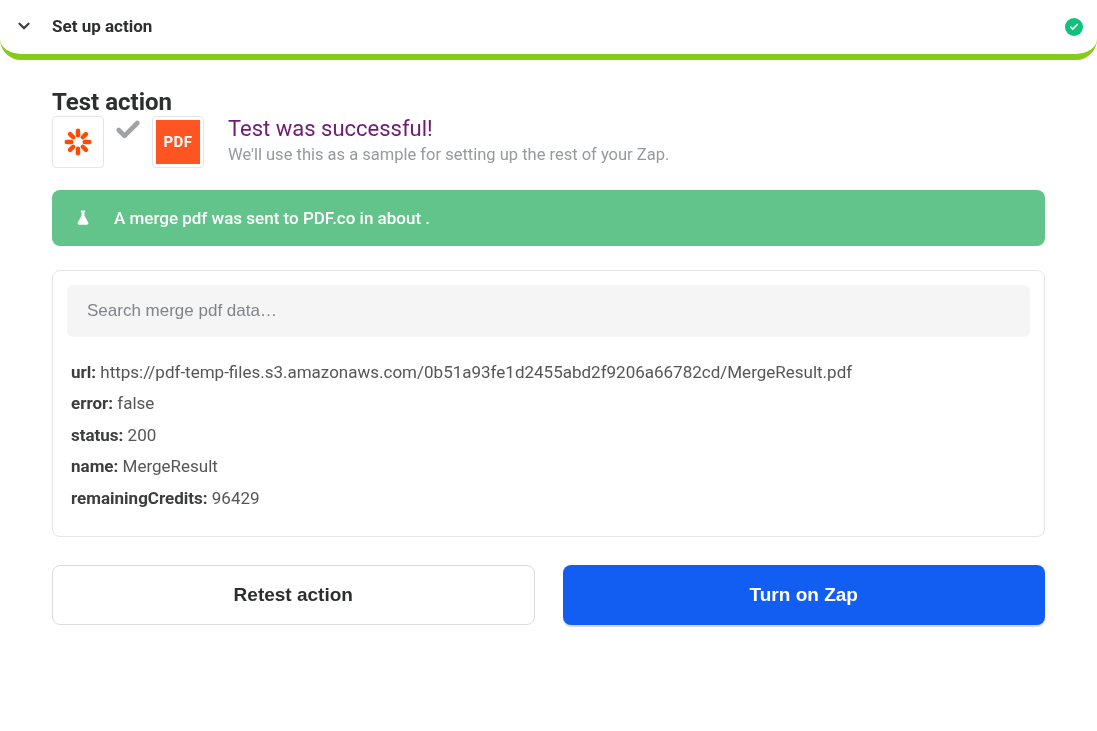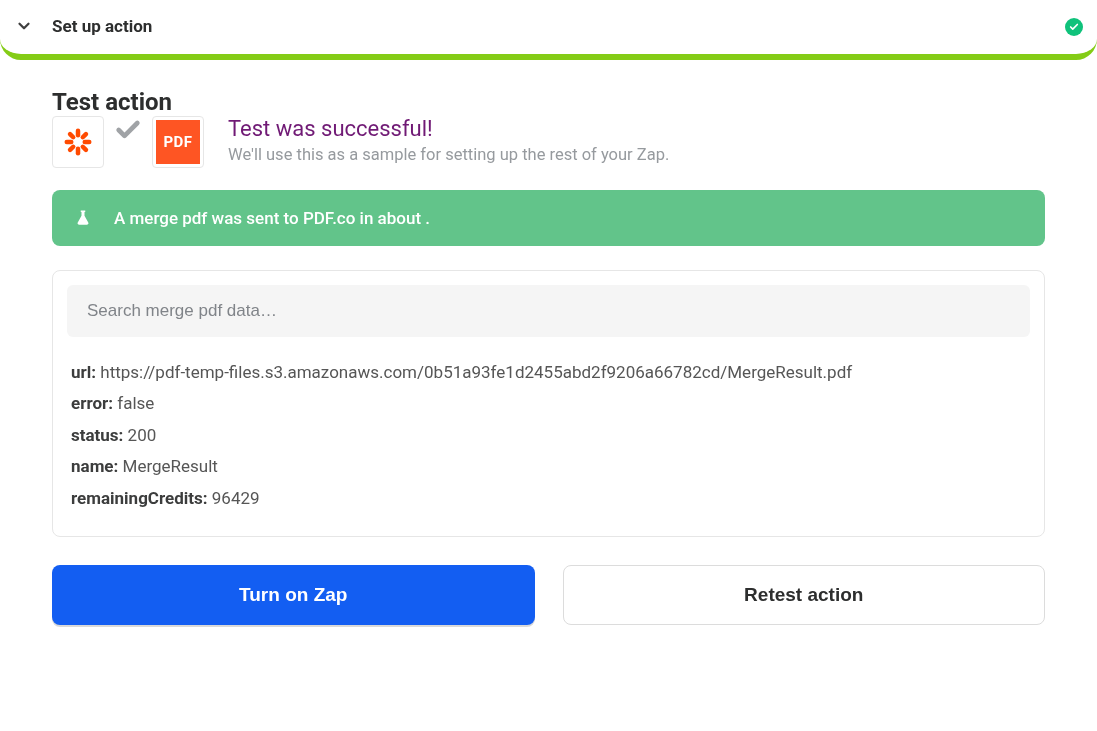--- a/index.html
+++ b/index.html
@@ -186,17 +186,17 @@
     <div class="kv-list">
       <div class="kv-row"><span class="kv-key">url:</span> <span>https://pdf-temp-files.s3.amazonaws.com/0b51a93fe1d2455abd2f9206a66782cd/MergeResult.pdf</span></div>
       <div class="kv-row"><span class="kv-key">error:</span> <span>false</span></div>
       <div class="kv-row"><span class="kv-key">status:</span> <span>200</span></div>
       <div class="kv-row"><span class="kv-key">name:</span> <span>MergeResult</span></div>
       <div class="kv-row"><span class="kv-key">remainingCredits:</span> <span>96429</span></div>
     </div>
   </div>
 
   <div class="btn-row">
+    <button class="btn btn-secondary">Retest action</button>
     <button class="btn btn-primary">Turn on Zap</button>
-    <button class="btn btn-secondary">Retest action</button>
   </div>
 
 </div>
 
 </body></html>

